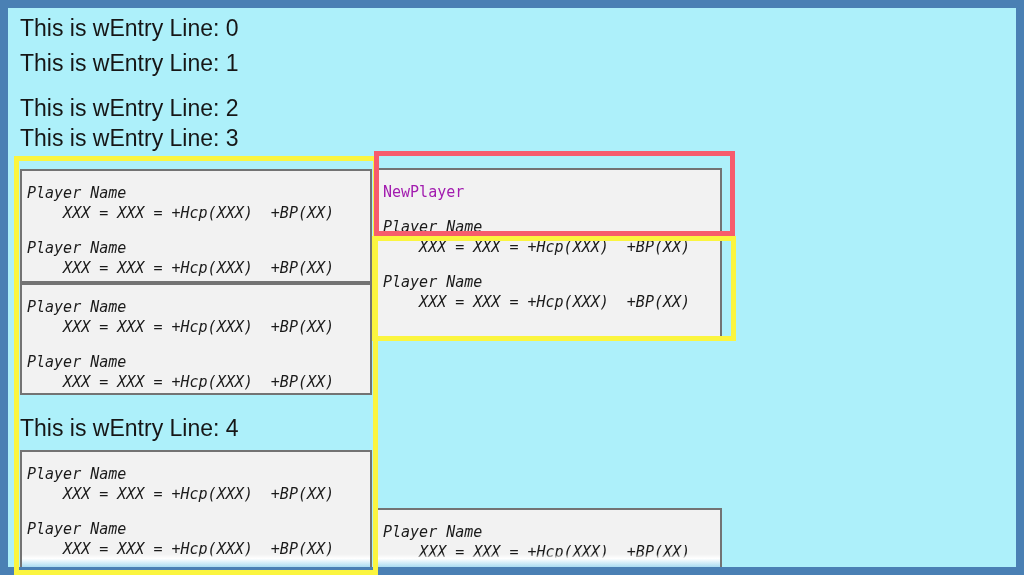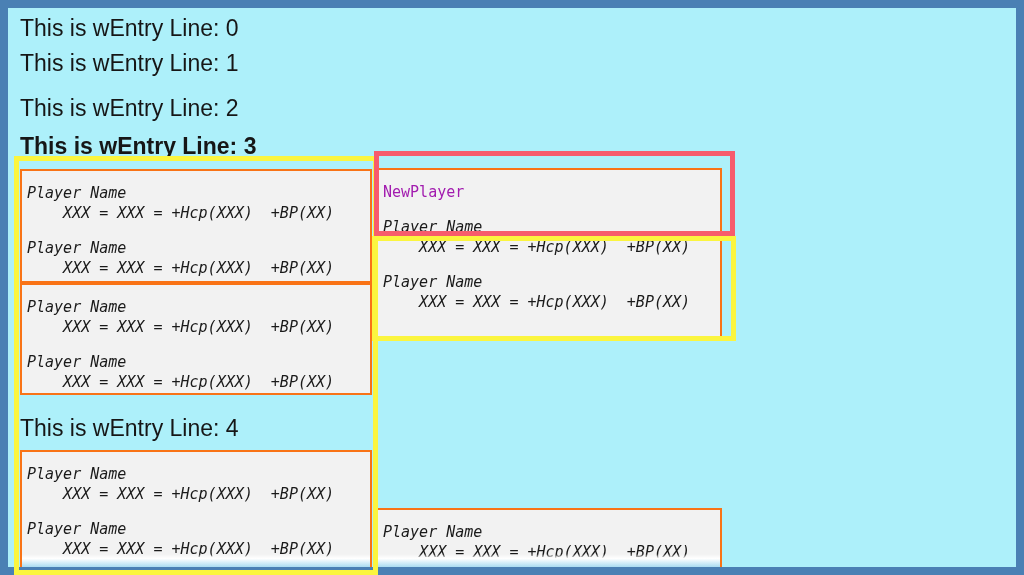--- a/index.html
+++ b/index.html
@@ -28,21 +28,21 @@
     left: 14px; top: 156px;
     width: 364px; height: 419px;
     background: #ADF0FA;
     z-index: 4;
   }
   .wline.above-fill { z-index: 10; }
   
   .pbox {
     position: absolute;
     background: #F2F2F2;
-    border: 2px solid #f97316;
+    border: 2px solid #737373;
     padding: 12px 5px 0 5px;
     z-index: 10;
     overflow: hidden;
   }
   .pbox.clipped { border-bottom: none; }
   .entry { margin-bottom: 15px; }
   .pname, .pdetail {
     font-family: "DejaVu Sans Mono", monospace;
     font-style: italic;
     font-size: 15px;
@@ -83,21 +83,21 @@
 
   #box-left-a      { left: 20px;  top: 169px; width: 352px; height: 114px; }
   #box-left-b      { left: 20px;  top: 283px; width: 352px; height: 112px; }
   #box-right-top   { left: 376px; top: 168px; width: 346px; height: 170px; }
   #box-left-bottom { left: 20px;  top: 450px; width: 352px; height: 117px; }
   #box-right-bottom{ left: 376px; top: 508px; width: 346px; height: 59px; }
 
   #wline-0 { top: 14px; }
   #wline-1 { top: 49px; }
   #wline-2 { top: 94px; }
-  #wline-3 { top: 132px; font-weight: bold; }
+  #wline-3 { top: 124px; }
   #wline-5 { top: 414px; }
 </style>
 </head>
 <body>
 
 <div class="screen">
 
   <div class="wline" id="wline-0">This is wEntry Line: 0</div>
   <div class="wline" id="wline-1">This is wEntry Line: 1</div>
   <div class="wline" id="wline-2">This is wEntry Line: 2</div>

